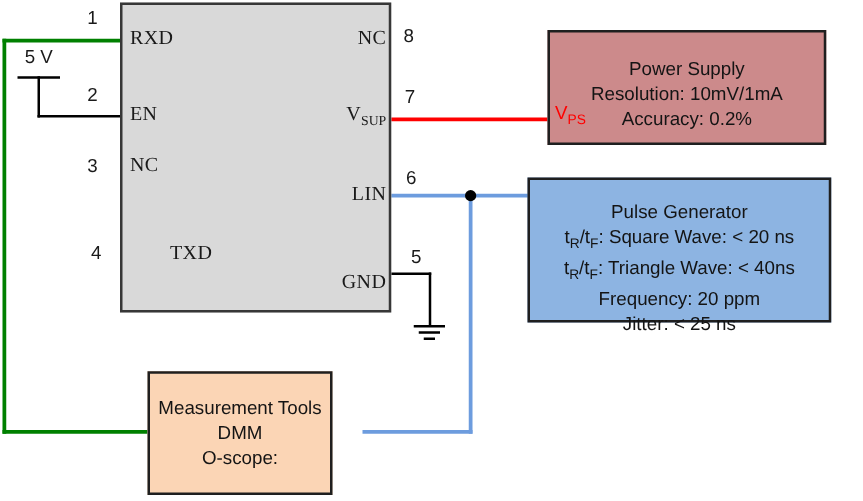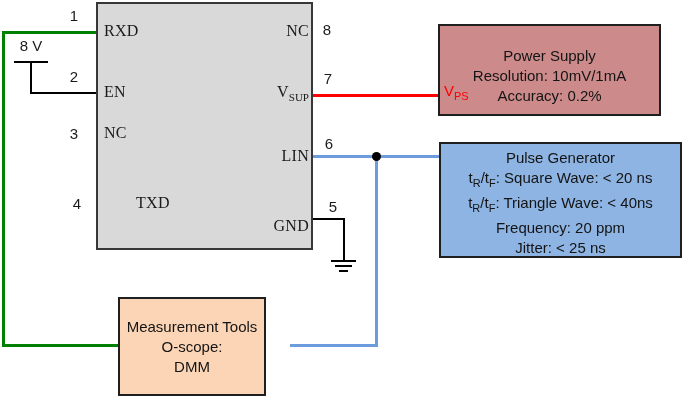--- a/index.html
+++ b/index.html
@@ -55,21 +55,21 @@
 </style>
 </head>
 <body>
 
 <div class="canvas">
 
   <div class="wire" style="left: 2px; top: 31px; width: 94px; height: 3px; background-color: rgb(0, 128, 0);"></div>
   <div class="wire" style="left: 2px; top: 31px; width: 3px; height: 316px; background-color: rgb(0, 128, 0);"></div>
   <div class="wire" style="left: 2px; top: 344px; width: 116px; height: 3px; background-color: rgb(0, 128, 0);"></div>
 
-  <div class="supply-label">8 V</div>
+  <div class="supply-label">5 V</div>
   <div class="wire" style="left:14px; top:61px; width:34px; height:2px;"></div>
   <div class="wire" style="left:30px; top:61px; width:2px;  height:33px;"></div>
   <div class="wire" style="left:30px; top:92px; width:66px; height:2px;"></div>
 
   <div class="wire" style="left: 313px; top: 94px; width: 125px; height: 3px; background-color: rgb(255, 0, 0);"></div>
 
   <div class="wire" style="left: 313px; top: 155px; width: 127px; height: 3px; background-color: rgb(109, 156, 222);"></div>
   <div class="wire" style="left: 375px; top: 155px; width: 3px; height: 192px; background-color: rgb(109, 156, 222);"></div>
   <div class="wire" style="left: 290px; top: 344px; width: 88px; height: 3px; background-color: rgb(109, 156, 222);"></div>
   <div class="junction-dot"></div>
@@ -103,28 +103,28 @@
   <div class="pin-number" style="left:329px; top:143px;">6</div>
   <div class="pin-number" style="left:333px; top:206px;">5</div>
 
   <div class="inst-box" style="left: 438px; top: 24px; width: 223px; height: 92px; padding-top: 20px; background-color: rgb(204, 138, 139);">
     <div class="inst-line">Power Supply</div>
     <div class="inst-line">Resolution: 10mV/1mA</div>
     <div class="inst-line">Accuracy: 0.2%</div>
   </div>
   <div class="vps-label" style="color: rgb(255, 0, 0);"><span>V</span><sub class="pin-sub">PS</sub></div>
 
-  <div class="inst-box" style="left: 439px; top: 142px; width: 243px; height: 116px; padding-top: 4px; background-color: rgb(141, 180, 226);">
+  <div class="inst-box" style="left: 422px; top: 142px; width: 243px; height: 116px; padding-top: 16px; background-color: rgb(141, 180, 226);">
     <div class="inst-line">Pulse Generator</div>
     <div class="inst-line"><span>t</span><sub class="pin-sub">R</sub><span>/t</span><sub class="pin-sub">F</sub><span>: Square Wave: &lt; 20 ns</span></div>
     <div class="inst-line"><span>t</span><sub class="pin-sub">R</sub><span>/t</span><sub class="pin-sub">F</sub><span>: Triangle Wave: &lt; 40ns</span></div>
     <div class="inst-line">Frequency: 20 ppm</div>
     <div class="inst-line">Jitter: &lt; 25 ns</div>
   </div>
 
   <div class="inst-box" style="left: 118px; top: 297px; width: 148px; height: 99px; padding-top: 18px; background-color: rgb(251, 213, 181);">
     <div class="inst-line">Measurement Tools</div>
+    <div class="inst-line">DMM</div>
     <div class="inst-line">O-scope:</div>
-    <div class="inst-line">DMM</div>
   </div>
 
 
 </div>
 
 </body></html>

